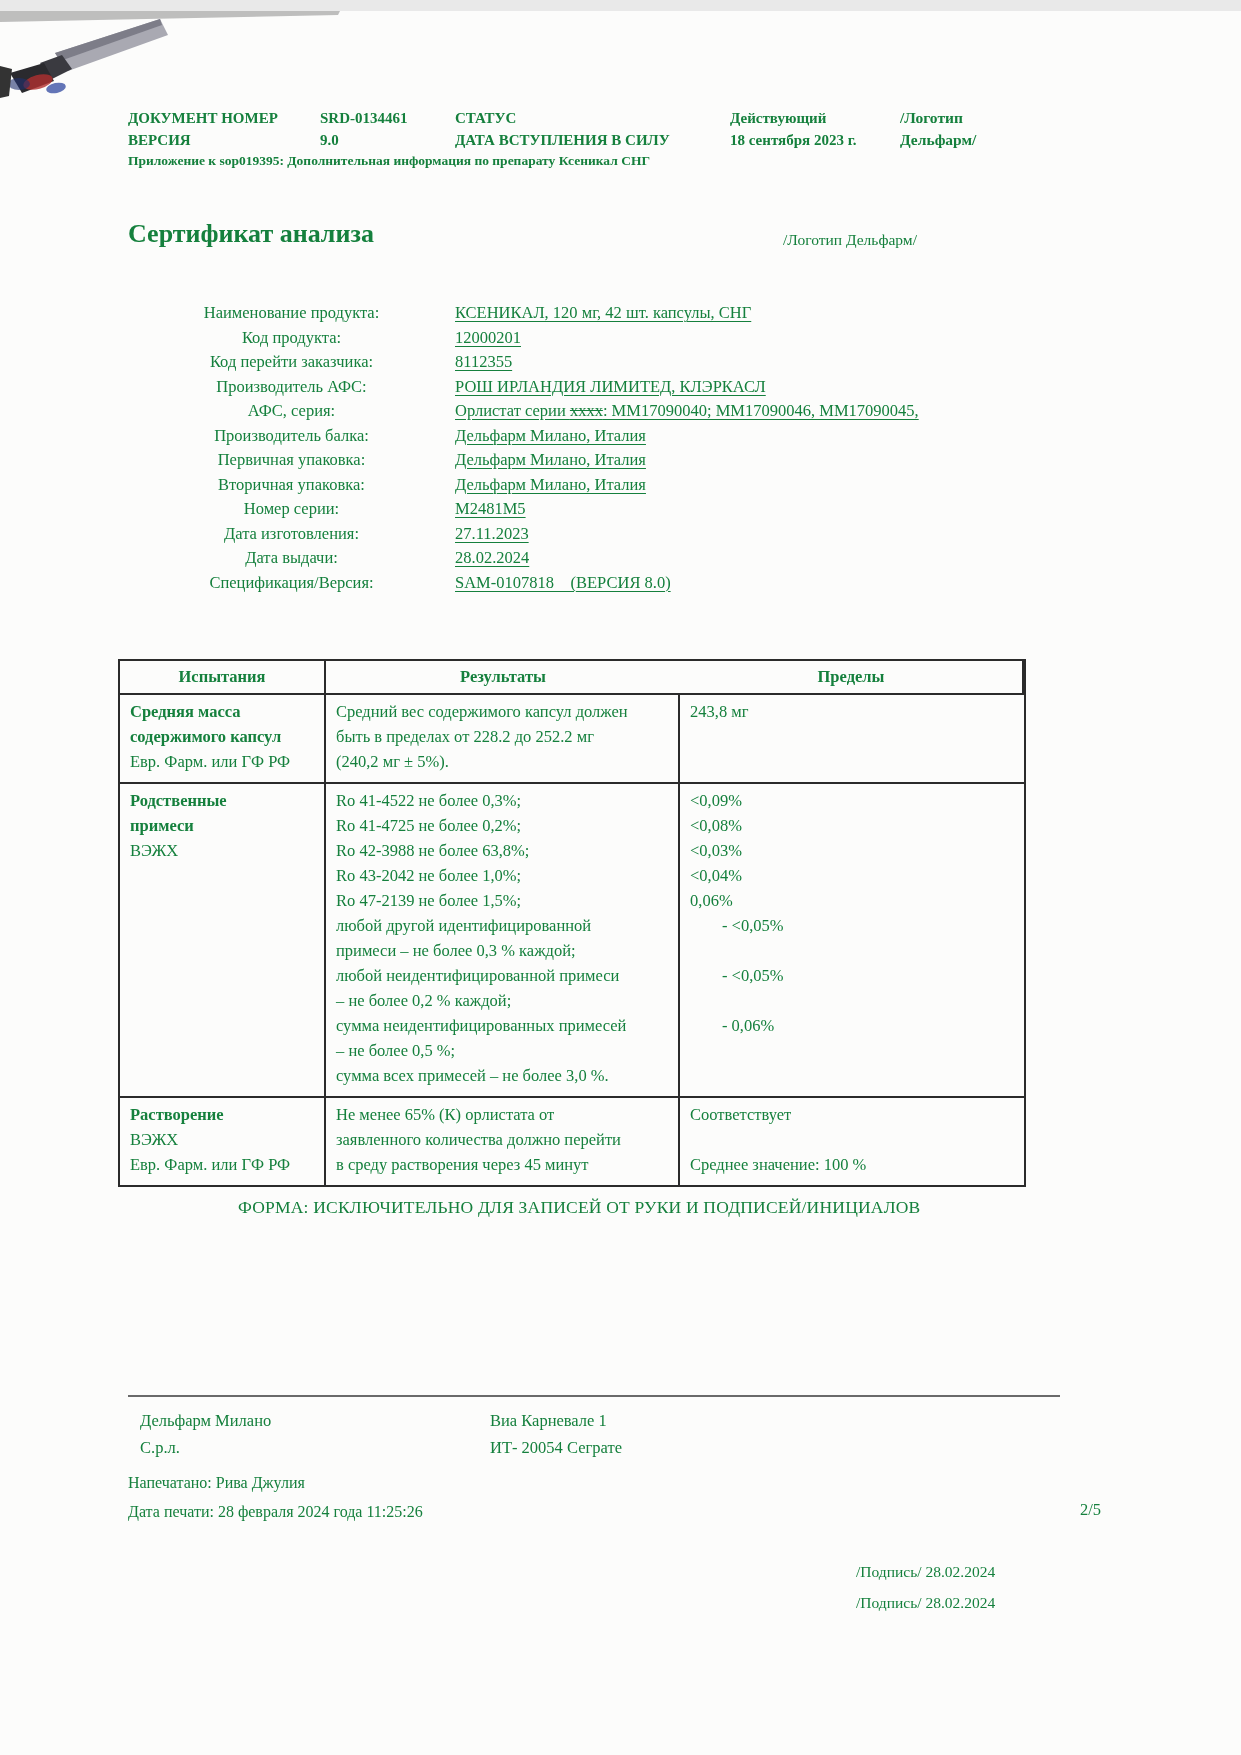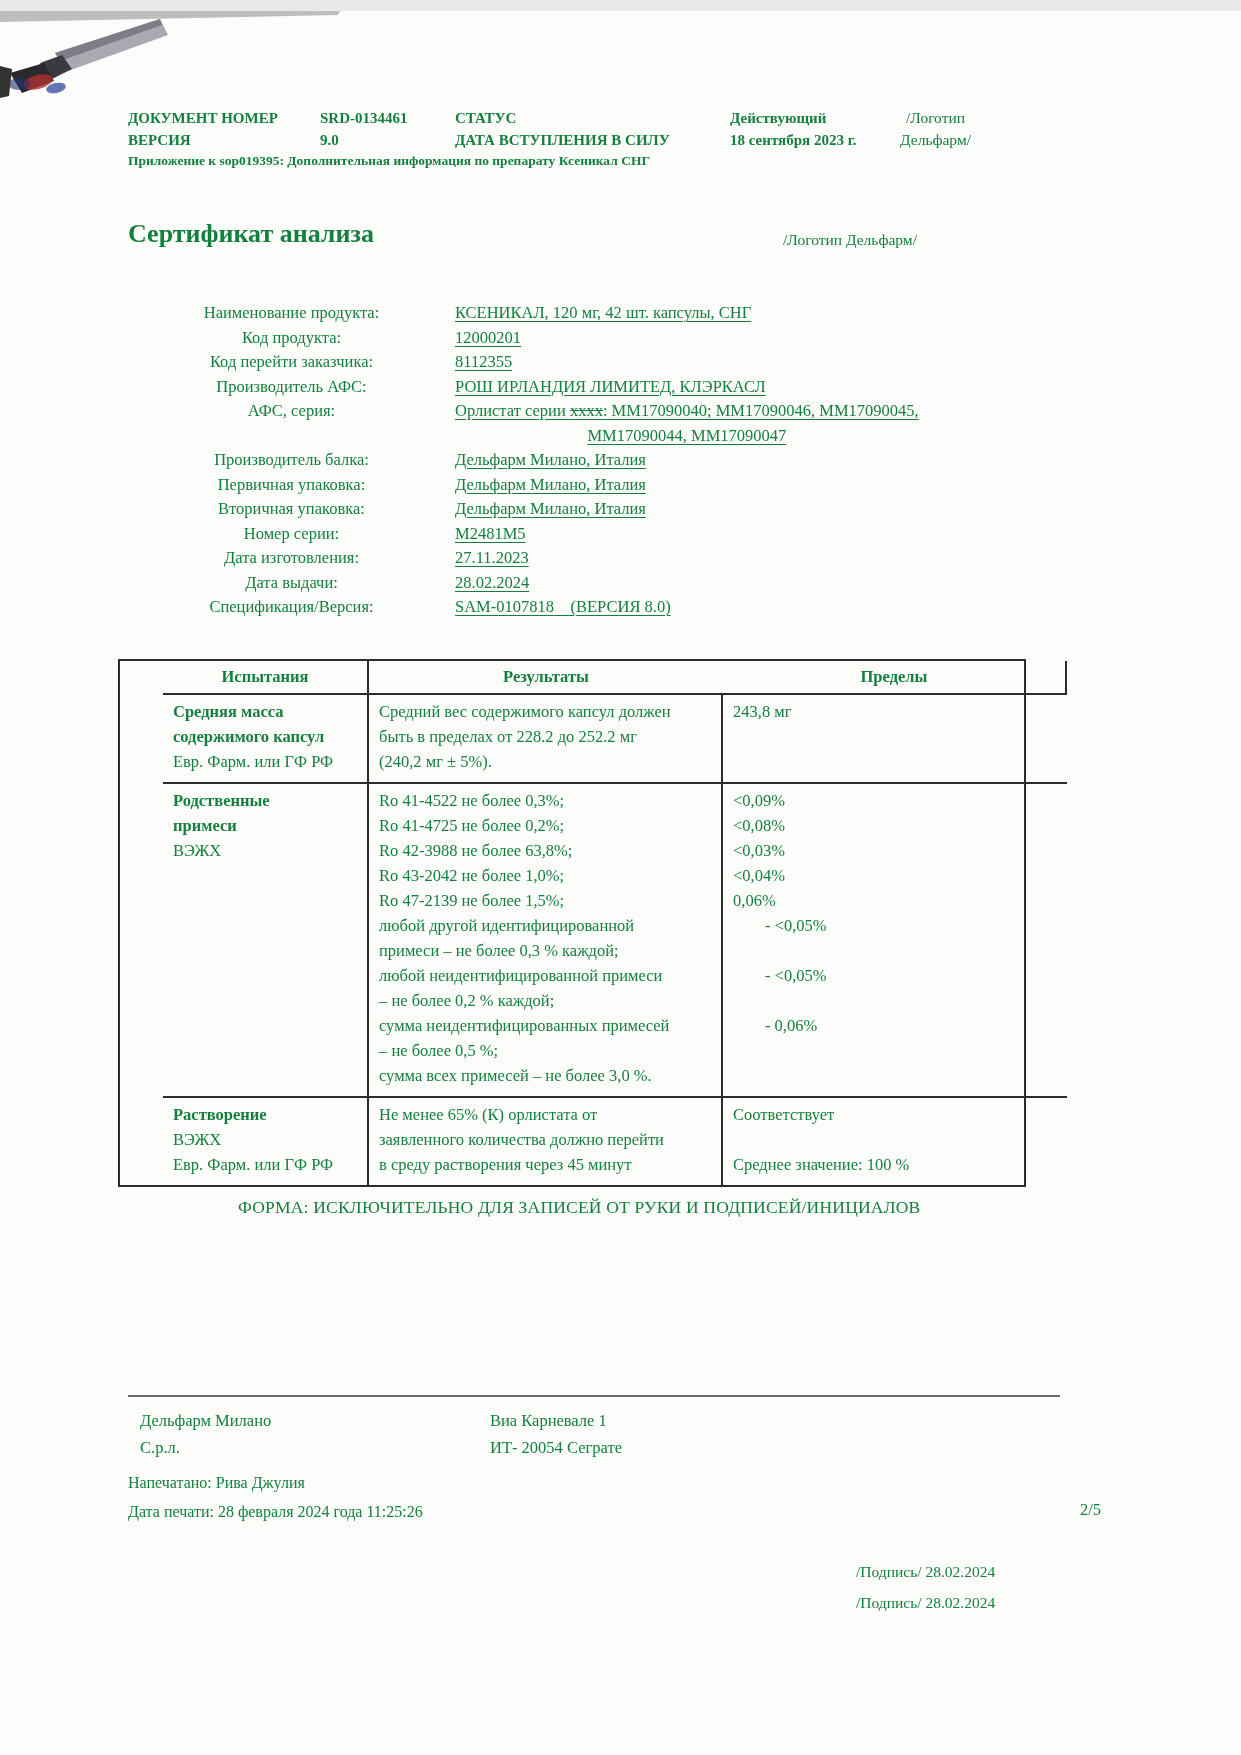--- a/index.html
+++ b/index.html
@@ -14,38 +14,38 @@
   .pen-art { position:absolute; left:0; top:0; width:360px; height:100px; }
 
   
   .doc-header { position:absolute; left:128px; top:96px; width:890px;
     font-size:15px; font-weight:bold; line-height:22px; }
   .hcol { position:absolute; top:0; white-space:nowrap; }
   .hc1 { left:0; }
   .hc2 { left:192px; }
   .hc3 { left:327px; }
   .hc4 { left:602px; }
-  .hc5 { left:772px; font-weight:normal; font-size:15.5px;text-align:center; }
+  .hc5 { left:772px; font-weight:bold; font-size:15.5px; }
   .appendix { position:absolute; left:128px; top:142px; font-size:13.5px; font-weight:bold; }
 
   .page-title { position:absolute; left:128px; top:208px; font-size:26px; font-weight:bold; }
   .title-logo { position:absolute; left:783px; top:220px; font-size:15.5px; }
 
   
   .info-block { position:absolute; left:128px; top:290px; width:900px;
     font-size:16.5px; line-height:24.5px;text-align:center; }
   .info-row { display:flex; }
   .lbl { width:327px; flex:none; }
   .val { text-decoration:underline; text-underline-offset:3px; text-decoration-thickness:1px; }
   .struck { text-decoration:underline line-through; text-underline-offset:3px; }
 
   
   .analysis-table { position:absolute; left:118px; top:648px; width:908px;
     border:2px solid #2b2b2b; display:grid; grid-template-columns:206px 354px 344px;
-    font-size:16.5px; line-height:25px; background:#fcfcfb;padding-left:43px; }
+    font-size:16.5px; line-height:25px; background:#fcfcfb; }
   .cell { border-right:2px solid #2b2b2b; border-bottom:2px solid #2b2b2b; padding:4px 10px 8px 10px; }
   .cell.cl { border-right:none; }
   .cell.bb0 { border-bottom:none; }
   .th { font-weight:bold; text-align:center; padding:3px 0 4px 0; }
   .pre { white-space:pre-line; }
   .tb { font-weight:bold; display:block; white-space:pre-line; }
   .tr { display:block; white-space:pre-line; }
   .it1 { height:25px; overflow:visible; }
   .it2 { height:50px; overflow:visible; }
   .ind { padding-left:32px; }
@@ -122,21 +122,20 @@
     <div class="info-row">
       <div class="lbl">Производитель АФС:</div>
       <div class="val">РОШ ИРЛАНДИЯ ЛИМИТЕД, КЛЭРКАСЛ</div>
     </div>
     <div class="info-row">
       <div class="lbl">АФС, серия:</div>
       <div>
         <div>
           <span class="val">Орлистат серии </span><span class="struck">хххх</span><span class="val">: MM17090040; MM17090046, MM17090045,</span>
         </div>
-        <div class="val">MM17090044, MM17090047</div>
       </div>
     </div>
     <div class="info-row">
       <div class="lbl">Производитель балка:</div>
       <div class="val">Дельфарм Милано, Италия</div>
     </div>
     <div class="info-row">
       <div class="lbl">Первичная упаковка:</div>
       <div class="val">Дельфарм Милано, Италия</div>
     </div>

